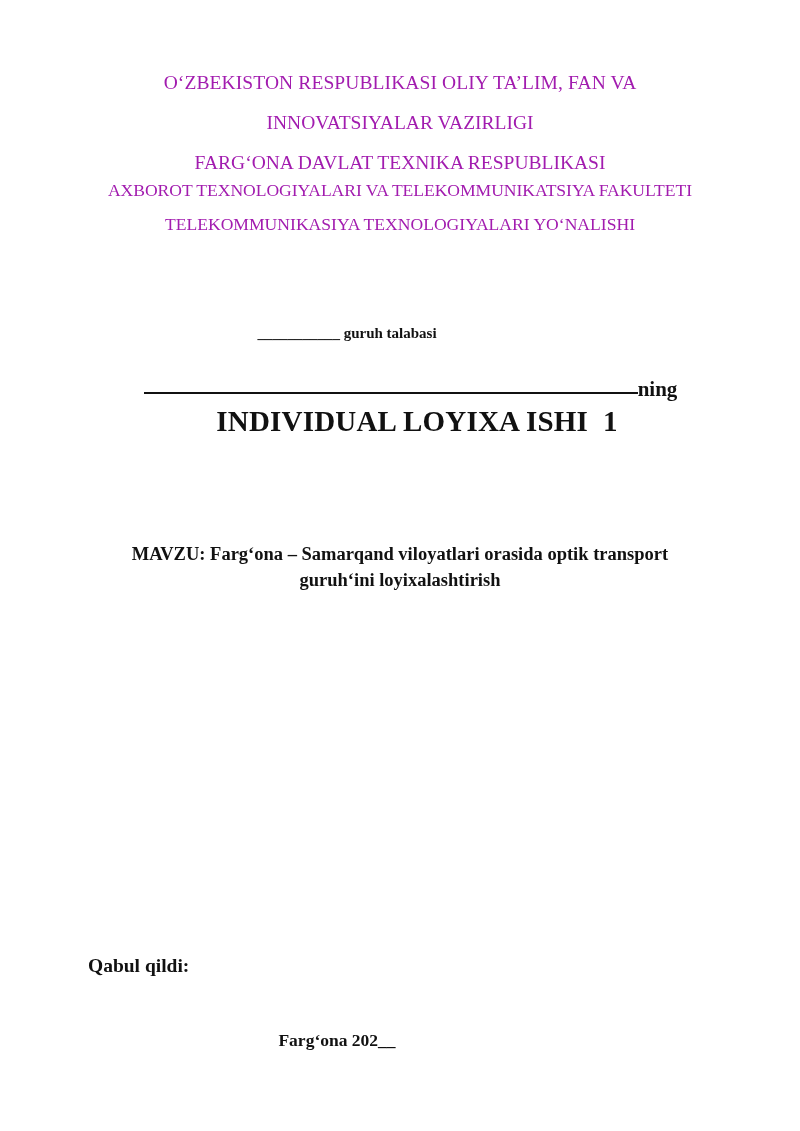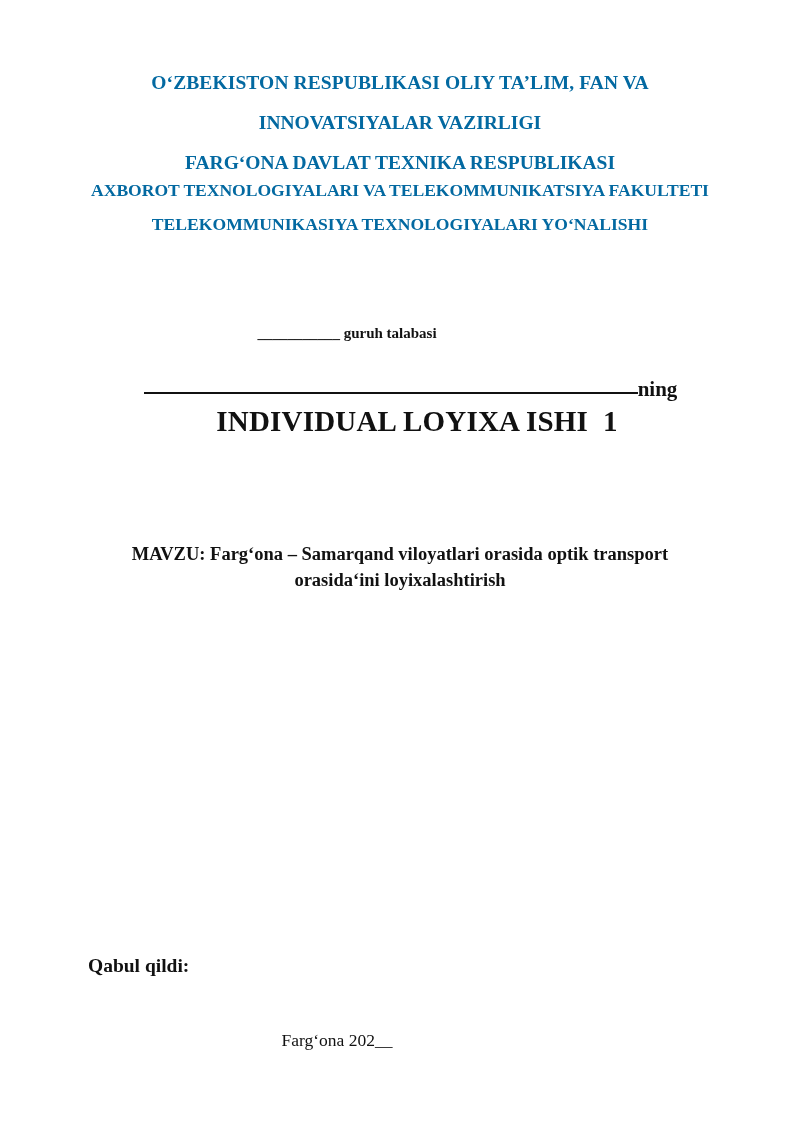--- a/index.html
+++ b/index.html
@@ -25,22 +25,22 @@
 
   
   .header-block {
     position: absolute;
     top: 72px;
     left: 0;
     width: 800px;
     text-align: center;
   }
   .hdr-line {
-    font-weight: bold;
-    color: #0369a1;
+    font-weight: normal;
+    color: #a21caf;
     line-height: 1.12;
   }
   .hdr-1 {
     font-size: 19.5px;
     letter-spacing: 0.1px;
   }
   .hdr-2 {
     font-size: 19.5px;
     margin-top: 18px;
   }
@@ -123,21 +123,21 @@
   }
 
   
   .footer {
     position: absolute;
     top: 1030px;
     left: 0;
     width: 674px;
     text-align: center;
     font-size: 17.5px;
-    font-weight: normal;
+    font-weight: bold;
     white-space: pre;
   }
 </style>
 </head>
 <body>
 
 <div class="page">
 
   <div class="header-block">
     <div class="hdr-line hdr-1">O‘ZBEKISTON RESPUBLIKASI OLIY TA’LIM, FAN VA</div>
@@ -152,20 +152,20 @@
   </div>
 
   <div class="ning-line">
     <span class="ning-rule"></span><span>ning</span>
   </div>
 
   <div class="main-title">INDIVIDUAL LOYIXA ISHI  1</div>
 
   <div class="topic">
     <span>MAVZU: Farg‘ona – Samarqand viloyatlari orasida optik transport</span>
-    <span>orasida‘ini loyixalashtirish</span>
+    <span>guruh‘ini loyixalashtirish</span>
   </div>
 
   <div class="accepted-by">Qabul qildi:</div>
 
   <div class="footer">Farg‘ona 202__</div>
 
 </div>
 
 </body></html>

